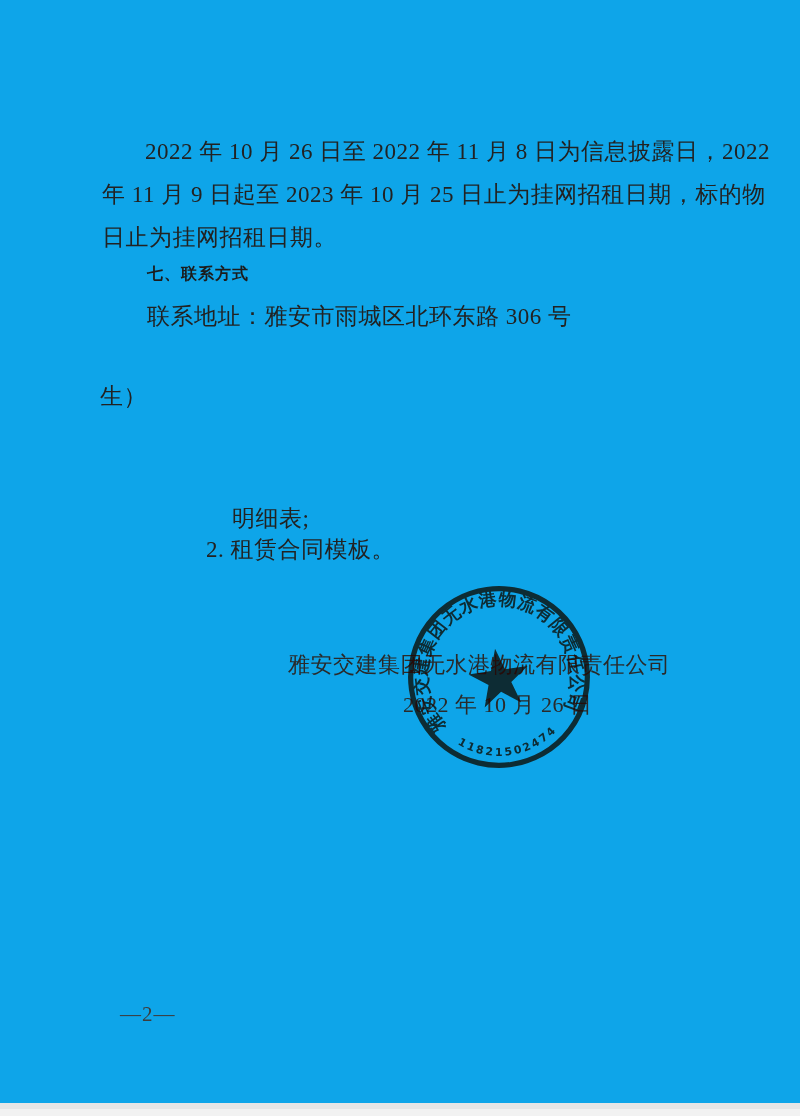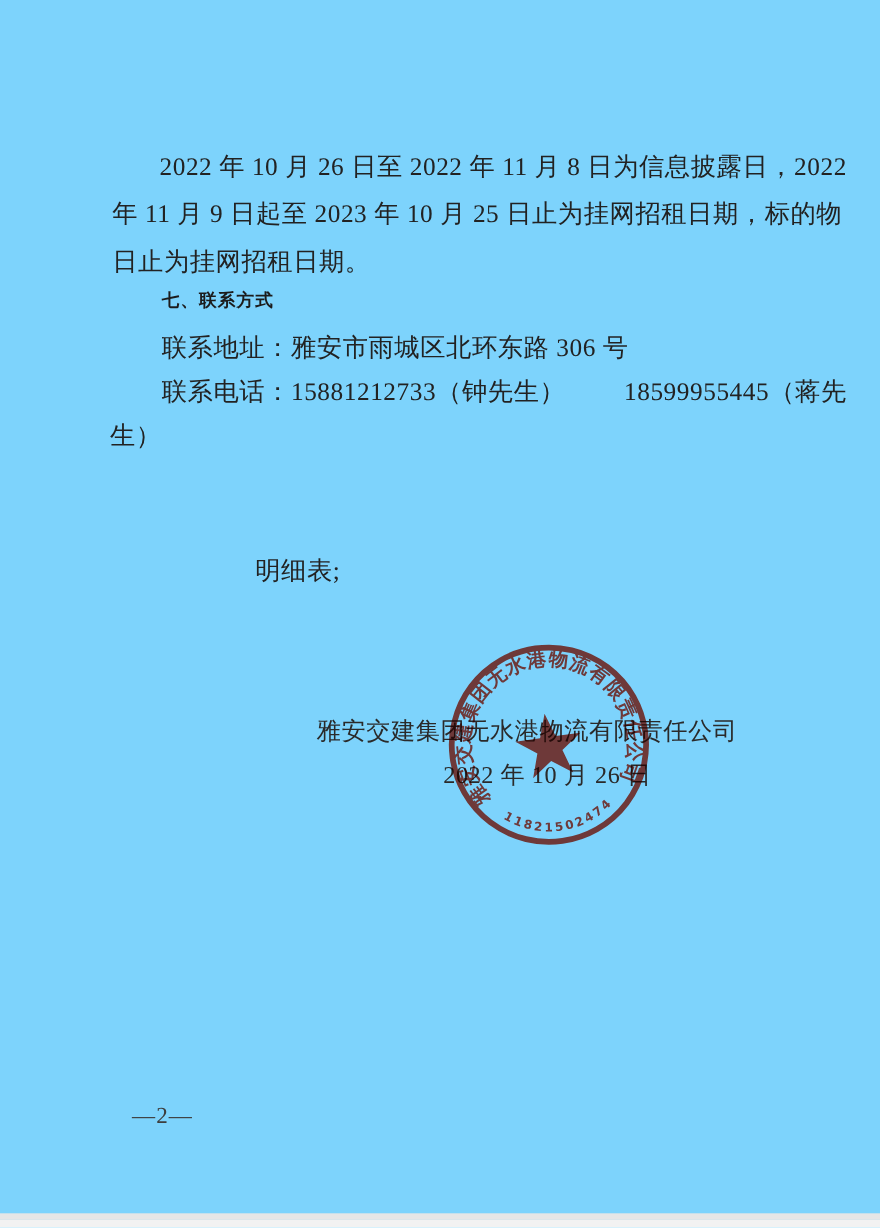--- a/index.html
+++ b/index.html
@@ -4,21 +4,21 @@
 <style>
   html, body {
     margin: 0;
     padding: 0;
     background: #ffffff;
   }
   .page {
     position: relative;
     width: 800px;
     height: 1116px;
-    background: #7dd3fc;
+    background: #0ea5e9;
     overflow: hidden;
     font-family: "Liberation Serif", "DejaVu Serif", serif;
     color: #222222;
   }
   .line {
     position: absolute;
     line-height: 1.15;
     white-space: pre;
     font-size: 23px;
     letter-spacing: 0.5px;
@@ -81,24 +81,24 @@
 <body>
 
 <div class="page">
 
   <div class="line" style="left:145px; top:139px;">2022 年 10 月 26 日至 2022 年 11 月 8 日为信息披露日，2022</div>
   <div class="line" style="left:102px; top:182px;font-family:Liberation Serif, serif;">年 11 月 9 日起至 2023 年 10 月 25 日止为挂网招租日期，标的物</div>
   <div class="line" style="left:102px; top:225px;">日止为挂网招租日期。</div>
 
   <div class="line heading" style="left:147px; top:265px;">七、联系方式</div>
   <div class="line" style="left:147px; top:304px;">联系地址：雅安市雨城区北环东路 306 号</div>
-  <div class="line" style="left:147px; top:344px;">联系电话：15881212733（钟先生）　　 18599955445（蒋先</div>
   <div class="line" style="left:100px; top:384px;">生）</div>
 
   <div class="line" style="left:232px; top:506px;">明细表;</div>
+  <div class="line" style="left:206px; top:537px;">2. 租赁合同模板。</div>
 
   <div class="line sig" style="left:288px; top:652px;">雅安交建集团无水港物流有限责任公司</div>
   <div class="line sig" style="left:403px; top:692px;">2022 年 10 月 26 日</div>
 
   <svg class="seal" viewBox="0 0 200 200">
     <defs>
       <path id="arcTop" d="M 37.7 143.6 A 76 76 0 1 1 162.3 143.6" fill="none"></path>
       <path id="arcBottom" d="M 48.9 165.4 A 83 83 0 0 0 151.1 165.4" fill="none"></path>
     </defs>
     <circle cx="100" cy="100" r="93" fill="none" stroke-width="5.5" stroke="#dd2f23"></circle>

